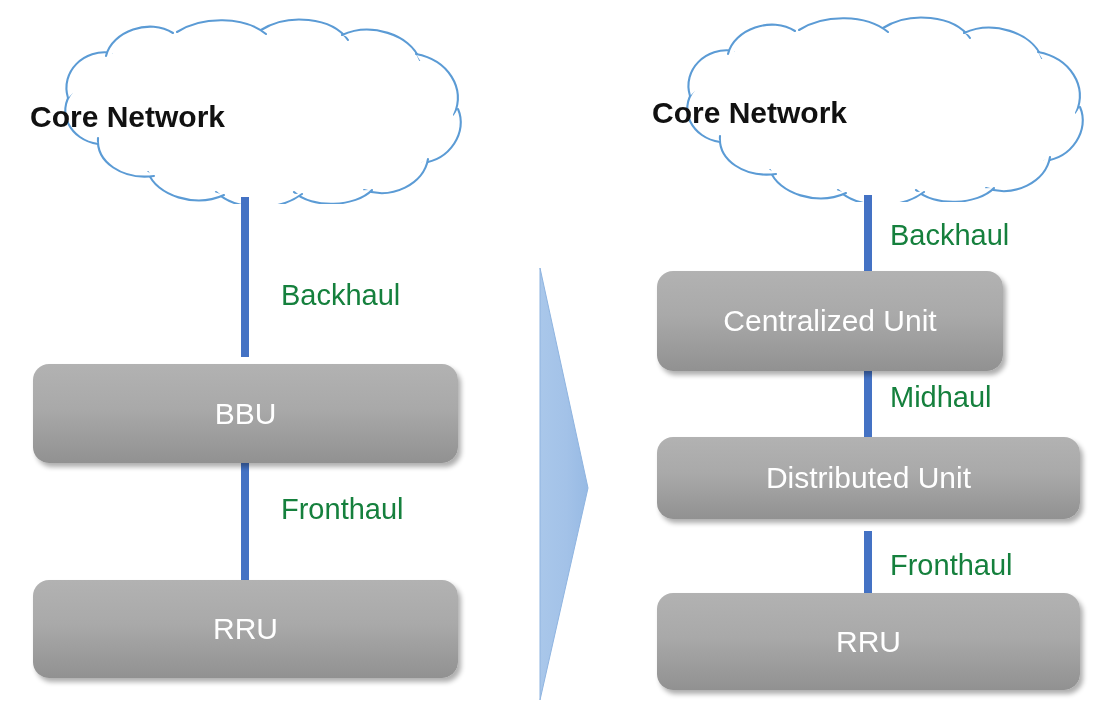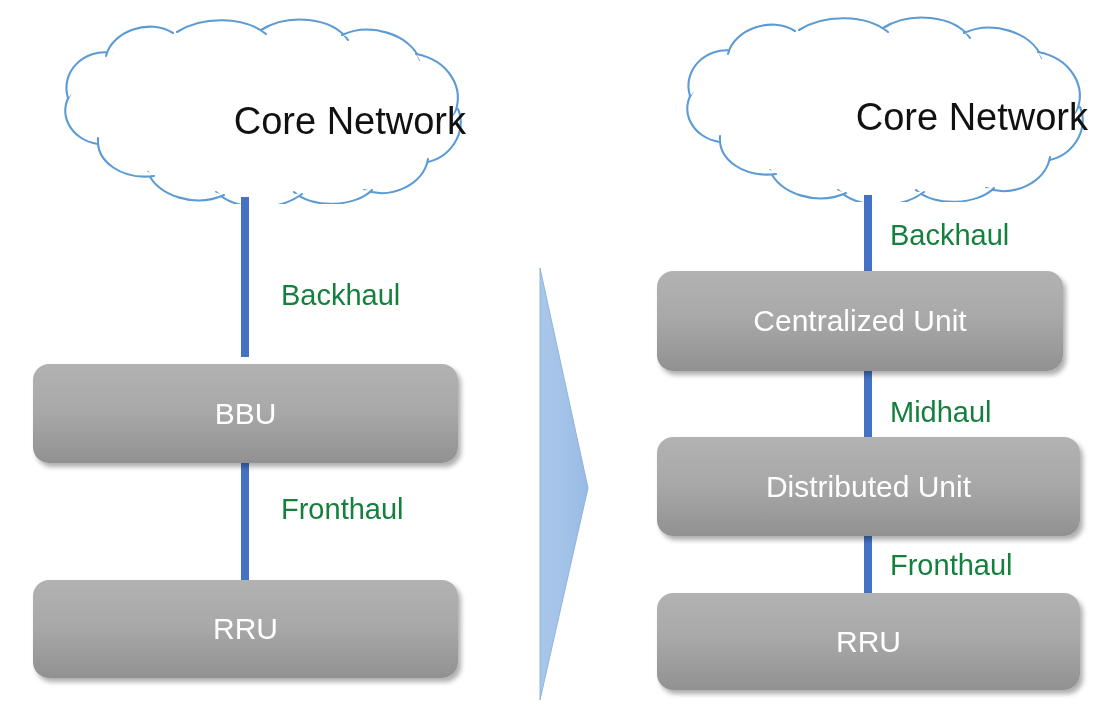--- a/index.html
+++ b/index.html
@@ -20,25 +20,26 @@
 
   
   .cloud {
     position: absolute;
   }
   .cloud svg { display: block; }
   .cloud-label {
     position: absolute;
     left: 0;
     right: 0;
-    text-align: right;
+    text-align: left;
     color: #111111;
-    font-size: 38px;
+    font-size: 30px;
     line-height: 1;
     white-space: nowrap;
+    font-weight: bold;
   }
 
   
   .node-box {
     position: absolute;
     border-radius: 16px;
     background: linear-gradient(to bottom, #b2b2b2 0%, #a9a9a9 45%, #9c9c9c 75%, #919191 100%);
     box-shadow: 3px 4px 5px rgba(0,0,0,0.32);
     display: flex;
     align-items: center;
@@ -153,28 +154,28 @@
           <path d="M38 84 C30 58 54 34 82 39"></path>
           <path d="M76 42 C82 17 120 4 143 19"></path>
         </g>
       </svg>
       <div class="cloud-label" style="top:86px;">Core Network</div>
     </div>
 
     <div class="link" style="left:864px; top:195px; height:82px;"></div>
     <div class="link-label" style="left:890px; top:221px;">Backhaul</div>
 
-    <div class="node-box" style="left:657px; top:271px; width:406px; height:100px;">
+    <div class="node-box" style="left:657px; top:271px; width:346px; height:100px;">
       <span class="node-label">Centralized Unit</span>
     </div>
 
     <div class="link" style="left:864px; top:366px; height:76px;"></div>
-    <div class="link-label" style="left:890px; top:398px;">Midhaul</div>
+    <div class="link-label" style="left:890px; top:383px;">Midhaul</div>
 
-    <div class="node-box" style="left:657px; top:437px; width:423px; height:99px;">
+    <div class="node-box" style="left:657px; top:437px; width:423px; height:82px;">
       <span class="node-label">Distributed Unit</span>
     </div>
 
     <div class="link" style="left:864px; top:531px; height:66px;"></div>
     <div class="link-label" style="left:890px; top:551px;">Fronthaul</div>
 
     <div class="node-box" style="left:657px; top:593px; width:423px; height:97px;">
       <span class="node-label">RRU</span>
     </div>
 

